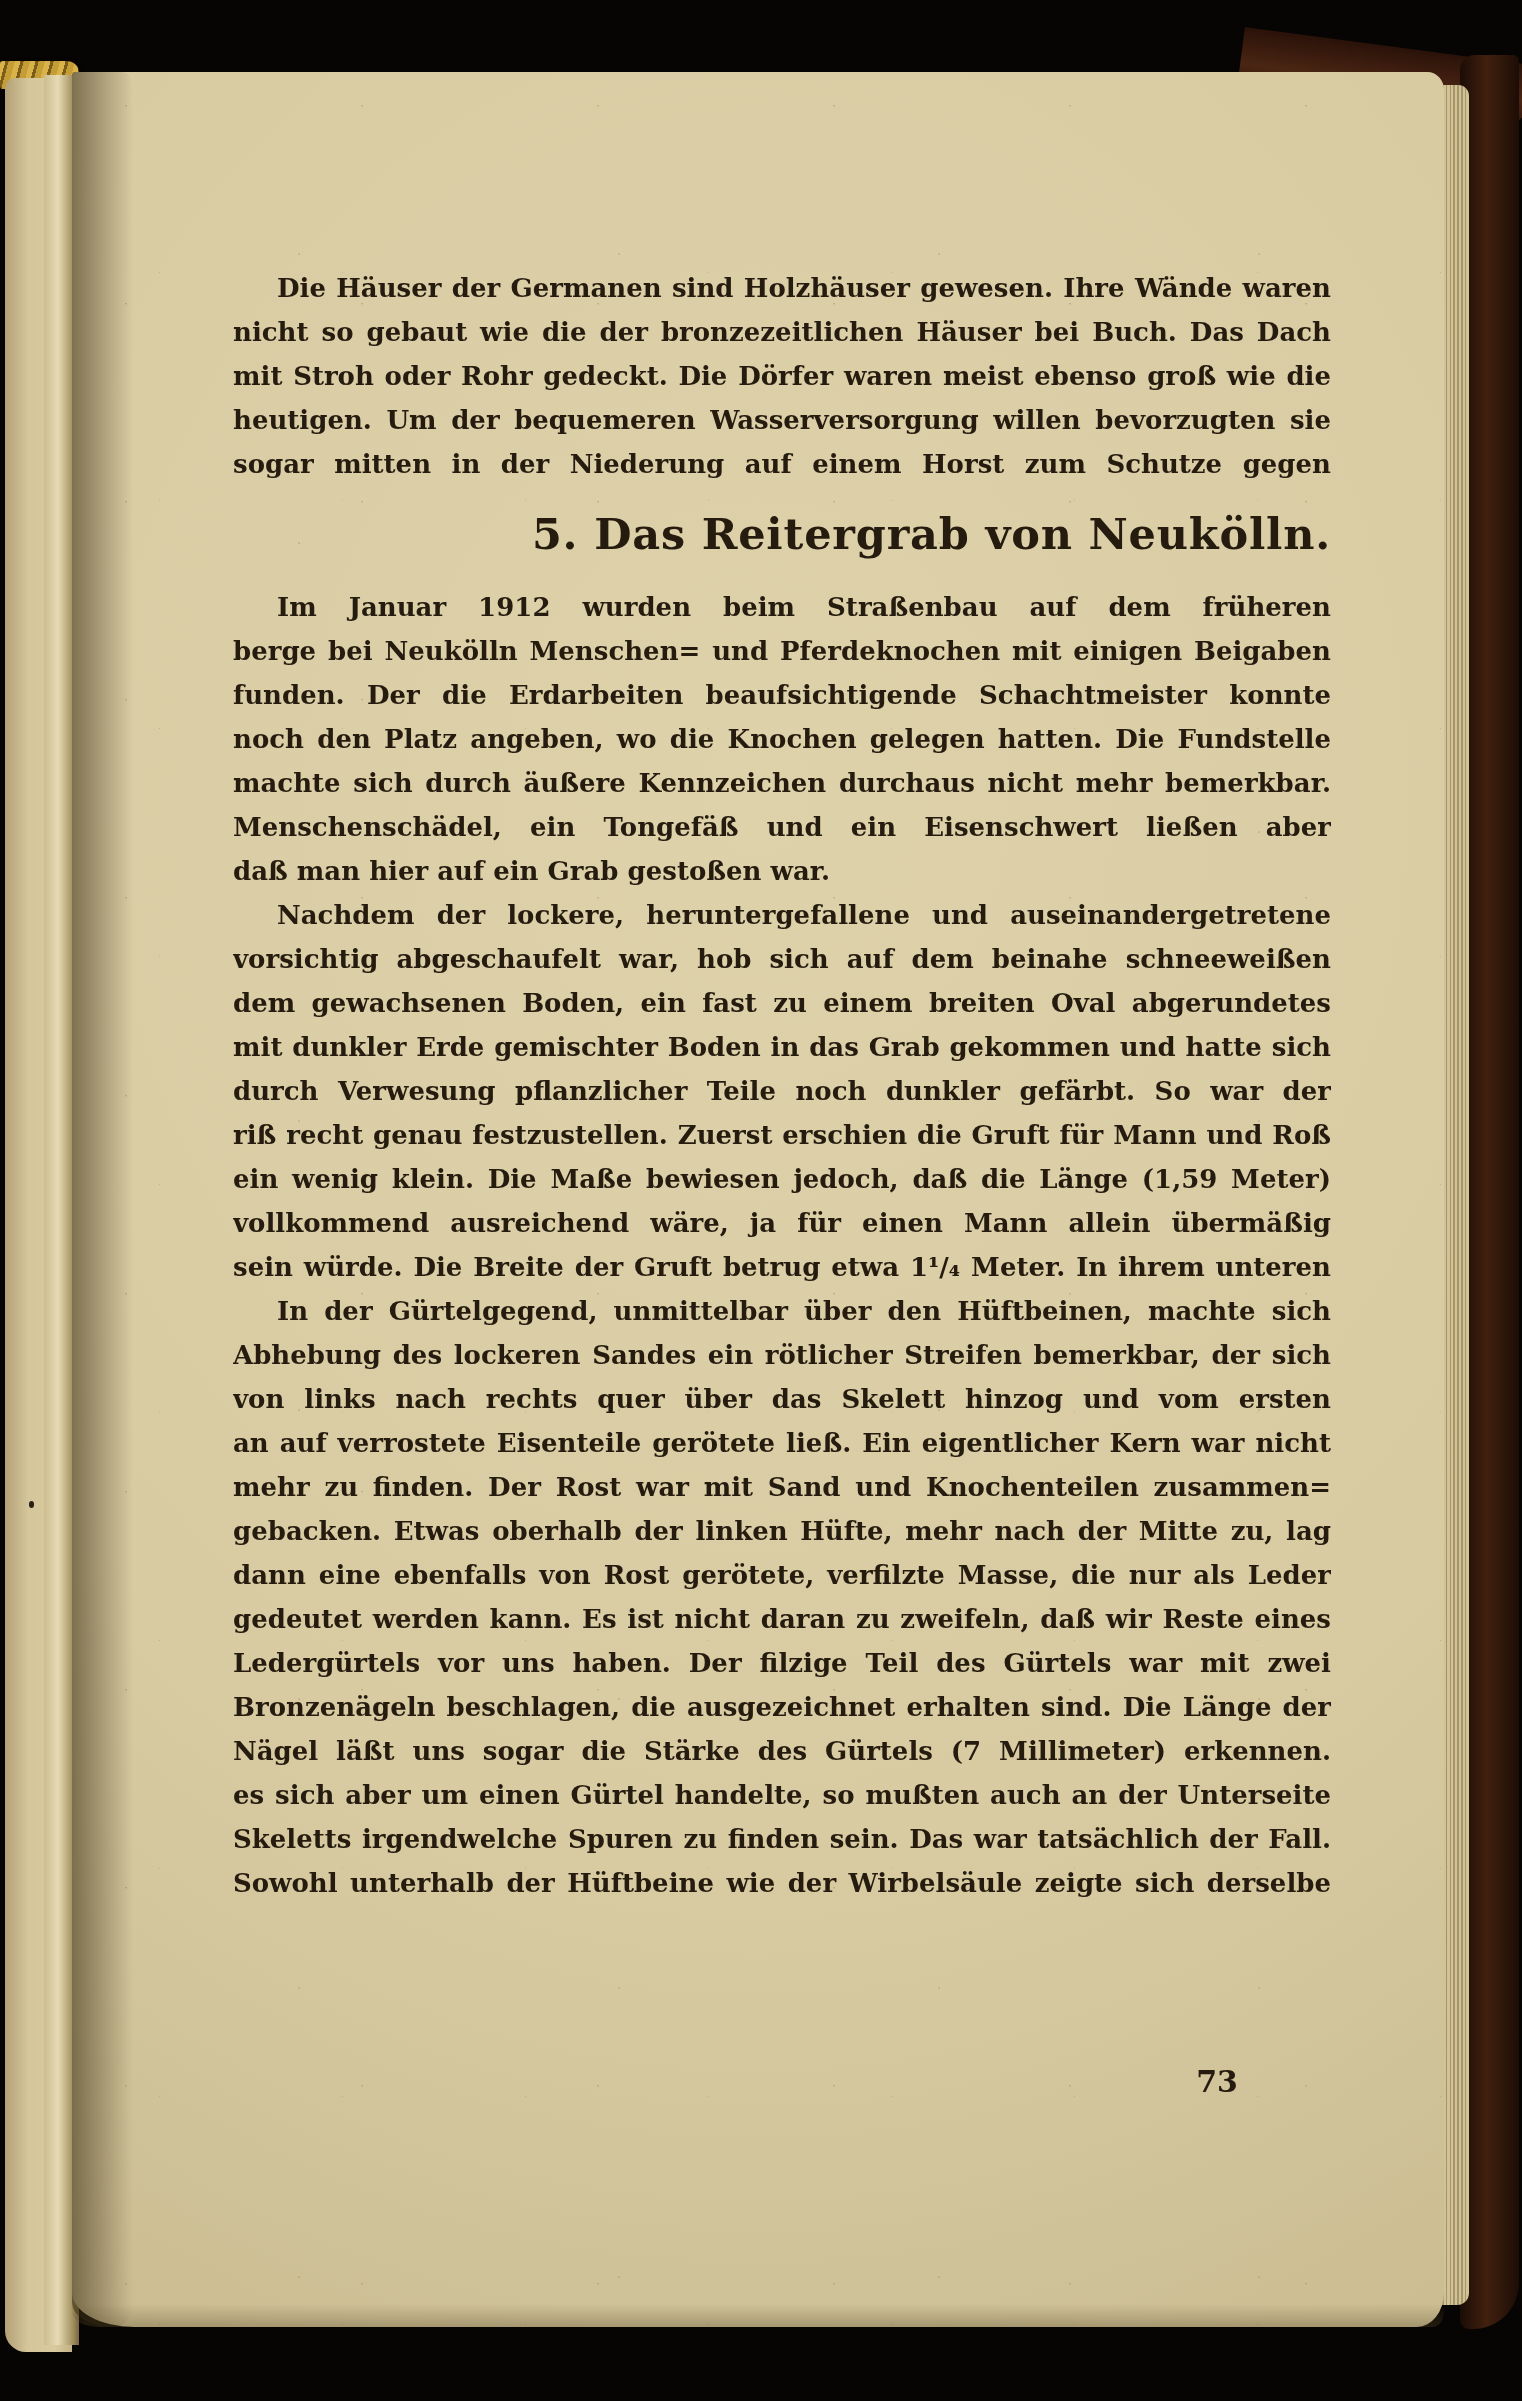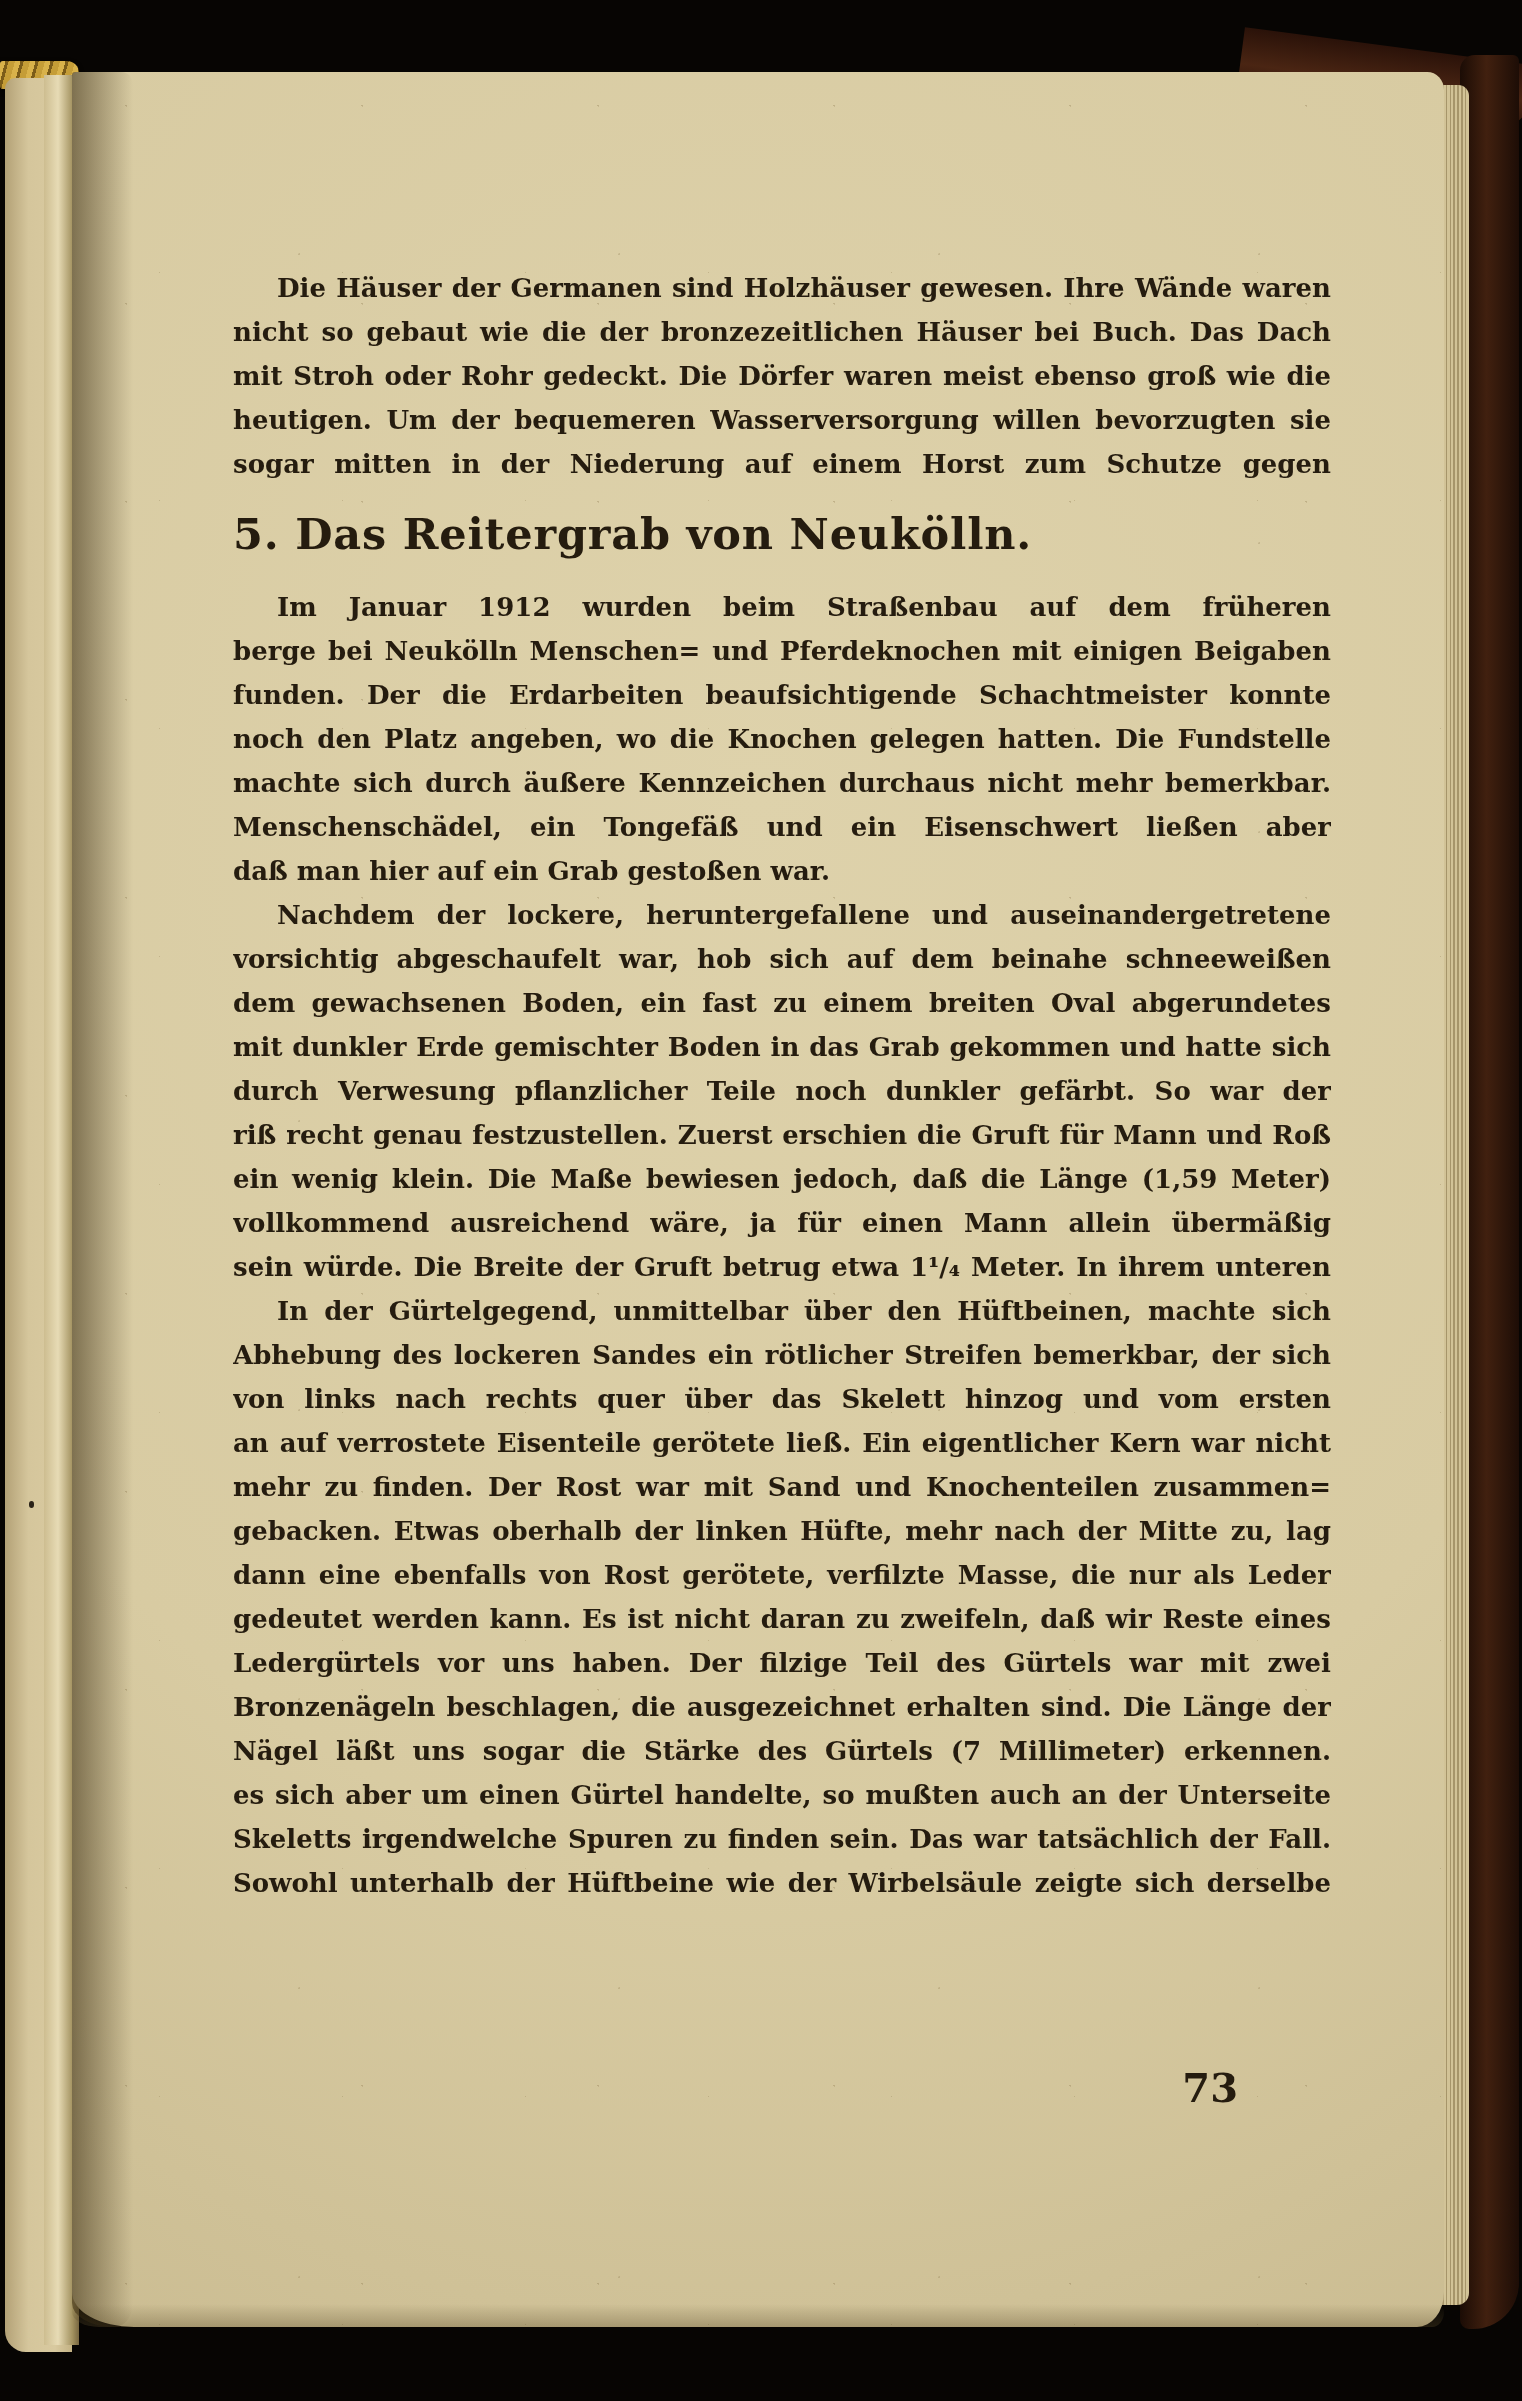--- a/index.html
+++ b/index.html
@@ -90,26 +90,26 @@
   }
   .line{
     font-size:26px;height:44px;line-height:44px;
     text-align:justify;text-align-last:justify;
     overflow:hidden;
   }
   .line.first{text-indent:44px;}
   .line.last-short{text-align-last:left;}
   .heading{
     font-size:43px;height:73px;line-height:73px;
-    text-align:left;letter-spacing:0.8px;
+    text-align:right;letter-spacing:0.8px;
     margin:12px 0 13.7px;
   }
   .pagenum{
     position:absolute;left:217px;top:2064px;width:1021px;
-    text-align:right;font-size:40px;font-weight:700;color:var(--ink);
+    text-align:right;font-size:30px;font-weight:700;color:var(--ink);
   }
 </style>
 </head>
 <body>
 
 <div class="cover-top"></div>
 <div class="cover-topright"></div>
 <div class="cover-right"></div>
 <div class="headband"></div>
 <div class="underpage"></div>

